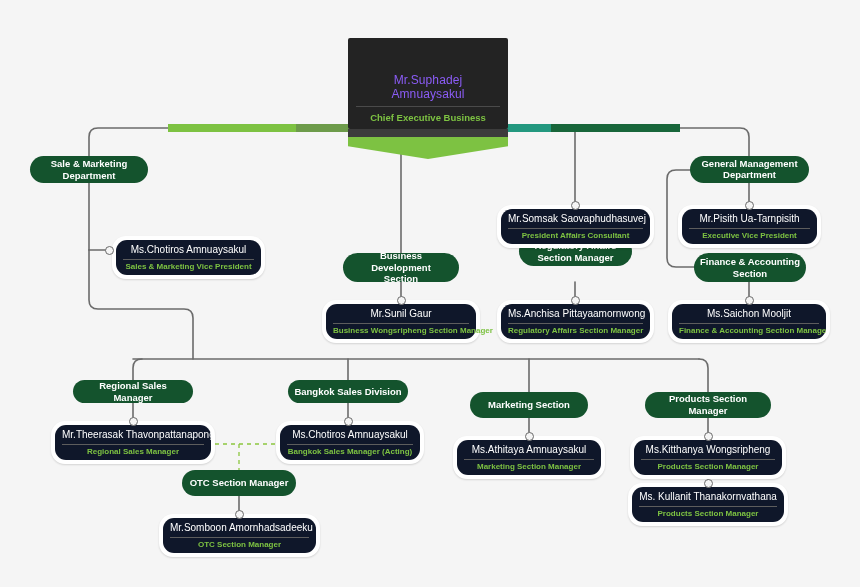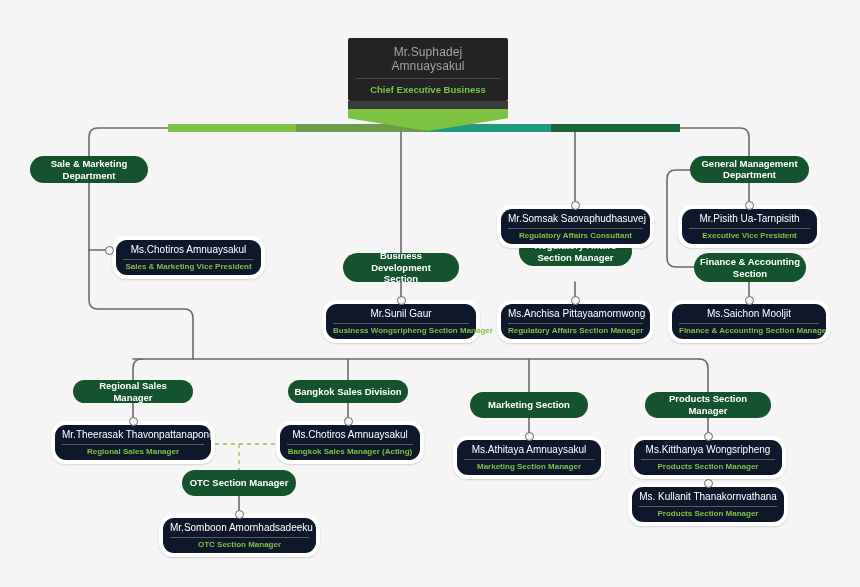--- a/index.html
+++ b/index.html
@@ -14,23 +14,24 @@
   
   #connectors { position: absolute; left: 0; top: 0; width: 860px; height: 587px; }
 
   
   .ceo-wrap { position: absolute; left: 348px; top: 38px; width: 160px; }
   .ceo-card {
     background: #232323; border-radius: 2px;
     padding: 7px 8px 6px 8px; text-align: center;
   }
   .ceo-name {
-    color: #a3a3a3; font-size: 12px; letter-spacing: .1px;
+    color: #8b5cf6; font-size: 12px; letter-spacing: .1px;
     padding-bottom: 5px;
     border-bottom: 1px solid #4a4a4a;
+    margin-top: 28px;
   }
   .ceo-title { color: #7dc242; font-size: 9.5px; font-weight: bold; padding-top: 5px; }
   .chev { position: absolute; left: 0; width: 160px; }
   .chev-dark {
     top: 0; height: 22px; background: #3c3c3c;
     clip-path: polygon(0 0, 100% 0, 100% 42%, 50% 100%, 0 42%);
   }
   .chev-green {
     top: 8px; height: 22px; background: #7dc242;
     clip-path: polygon(0 0, 100% 0, 100% 42%, 50% 100%, 0 42%);
@@ -199,21 +200,21 @@
   <div class="person" style="left:322px; top:300px; width:158px;">
     <div class="person-inner">
       <div class="person-name">Mr.Sunil Gaur</div>
       <div class="person-role">Business Wongsripheng Section Manager</div>
     </div>
   </div>
 
   <div class="person" style="left:497px; top:205px; width:157px;">
     <div class="person-inner">
       <div class="person-name">Mr.Somsak Saovaphudhasuvej</div>
-      <div class="person-role">Regulatory Affairs Consultant</div>
+      <div class="person-role">President Affairs Consultant</div>
     </div>
   </div>
 
   <div class="person" style="left:497px; top:300px; width:157px;">
     <div class="person-inner">
       <div class="person-name">Ms.Anchisa  Pittayaamornwong</div>
       <div class="person-role">Regulatory Affairs Section Manager</div>
     </div>
   </div>
 

